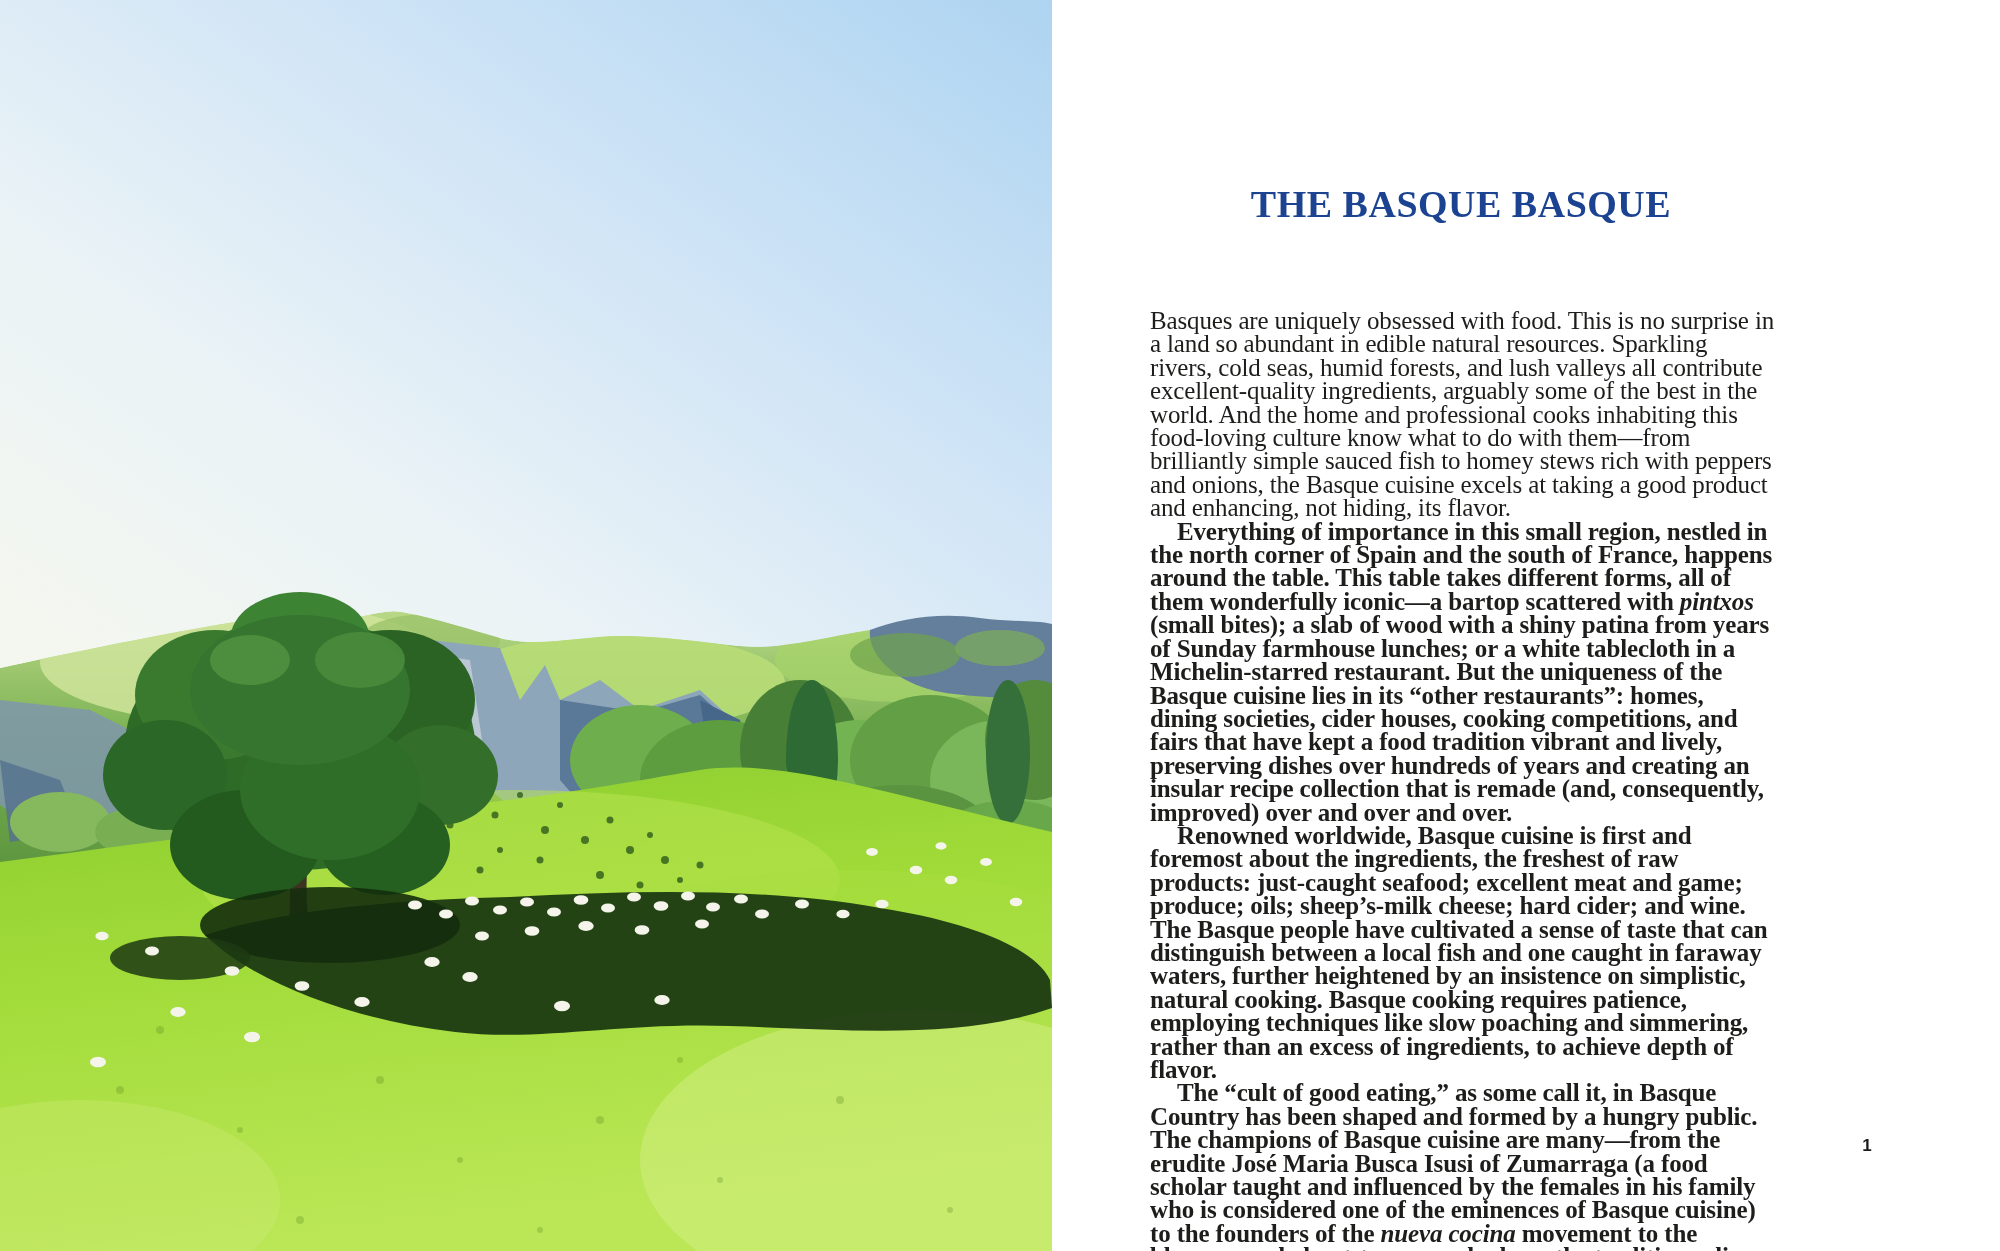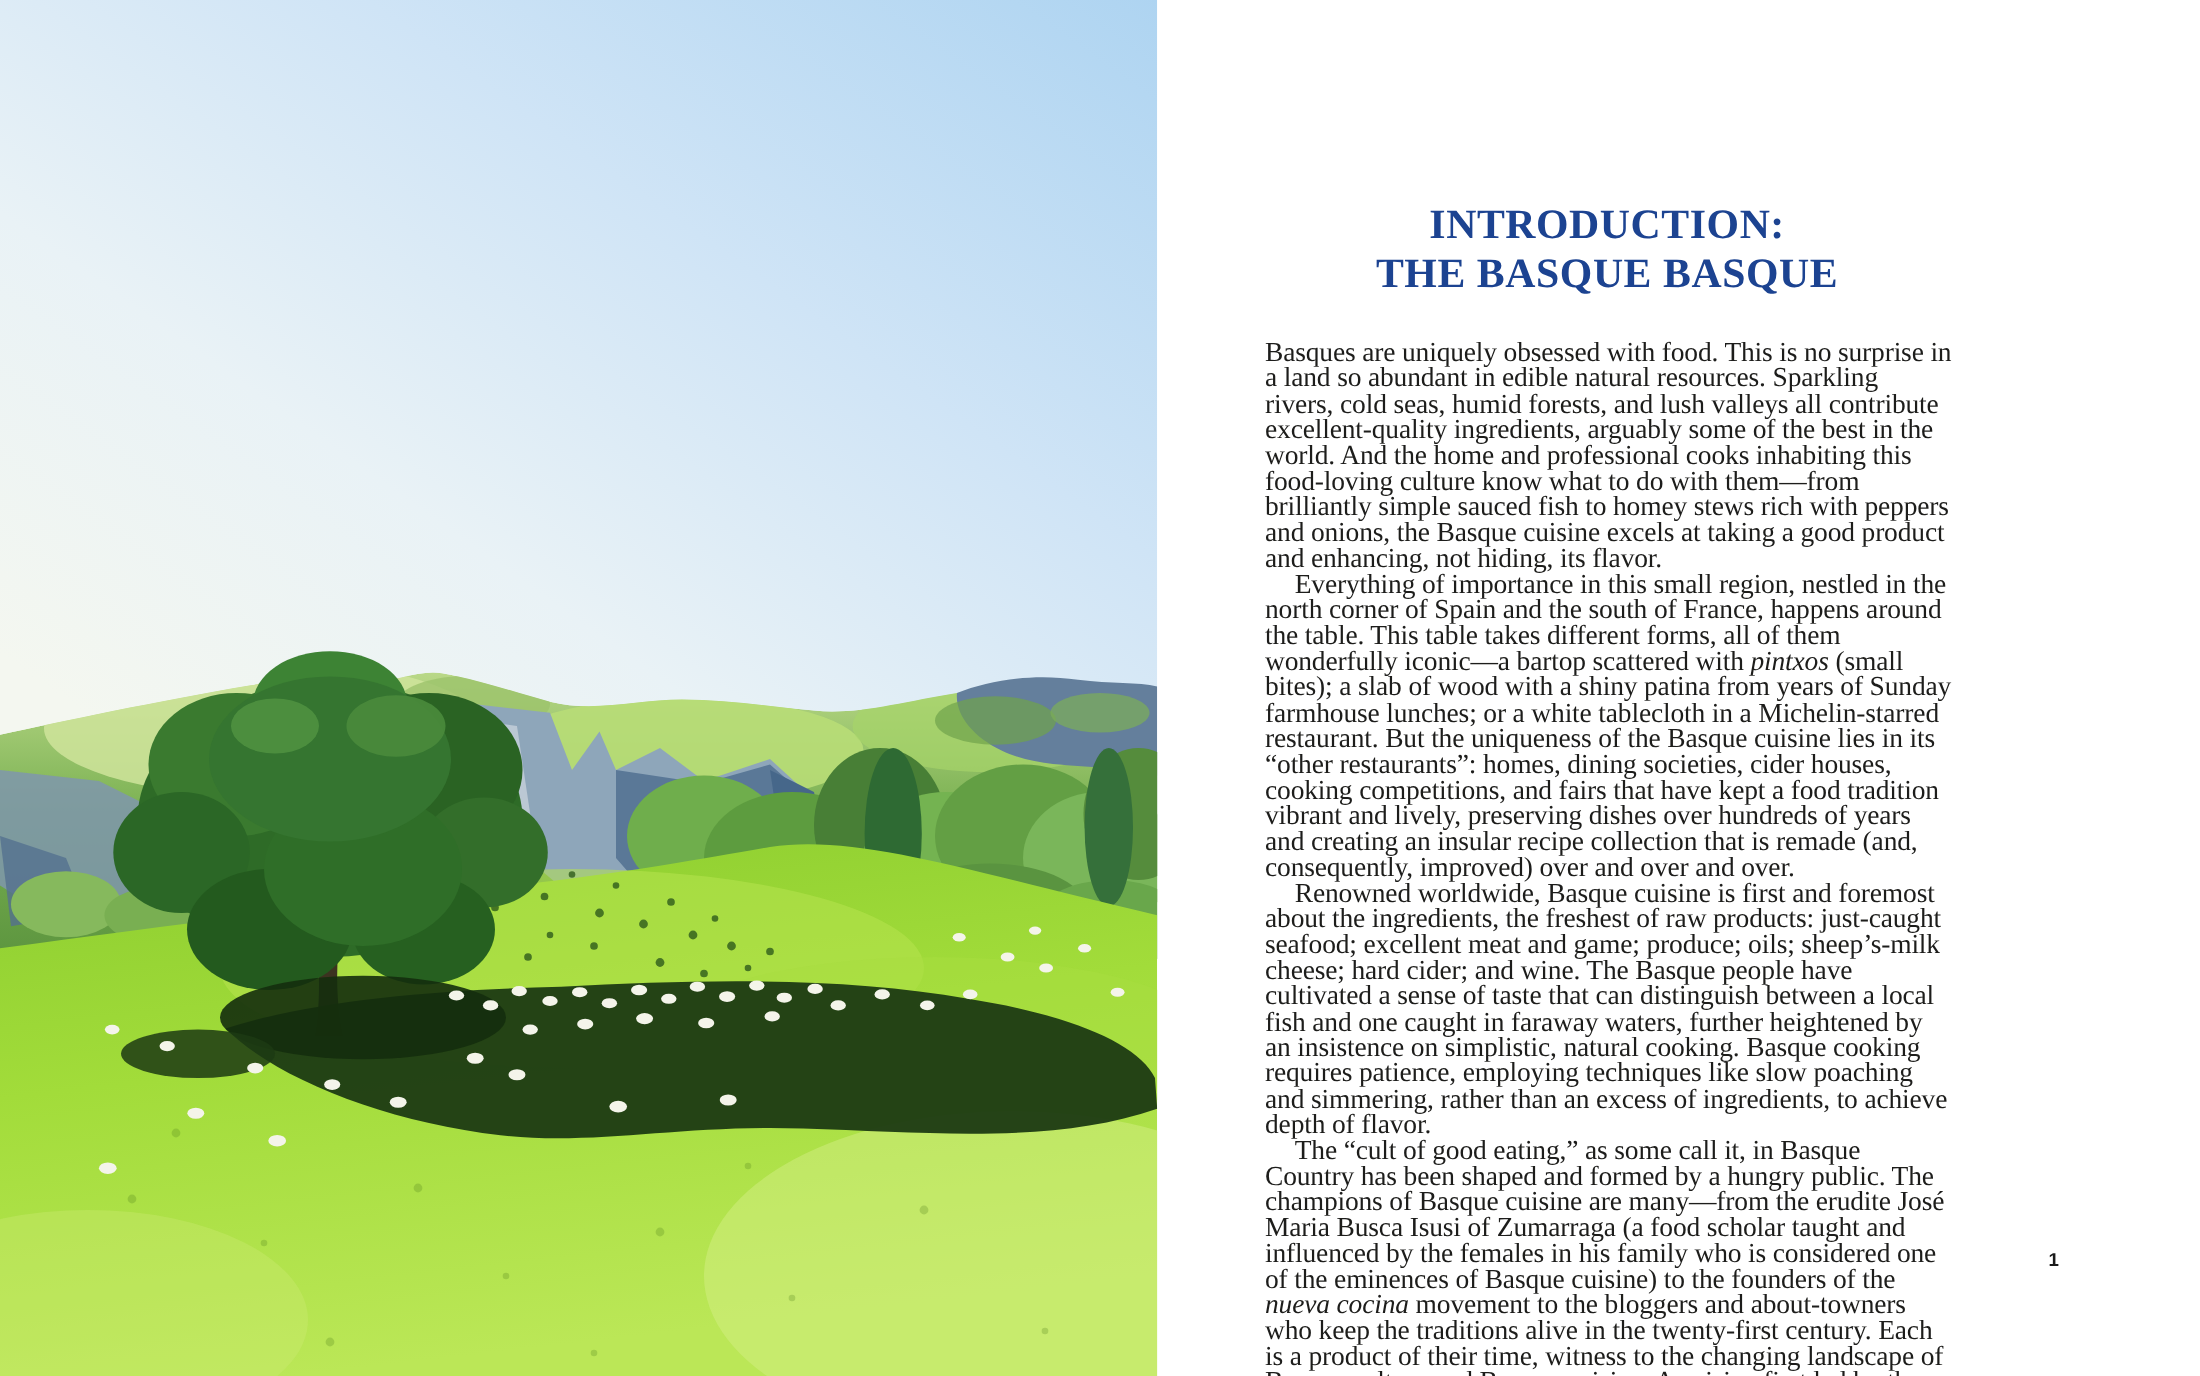--- a/index.html
+++ b/index.html
@@ -31,21 +31,21 @@
   .body-text{
     position:absolute;
     left:1150px;top:309px;width:625px;
     font-size:25px;
     line-height:23.4px;
     letter-spacing:-0.15px;
     color:#1d1d1b;
     text-align:left;
   }
   .body-text p{margin:0;}
-  .body-text p.indent{text-indent:27px;}
+  .body-text p.indent{text-indent:27px;font-weight:bold;}
   .body-text em{font-style:italic;}
   .page-number{
     position:absolute;
     left:1852px;top:1136px;
     width:30px;text-align:center;
     font-family:"Liberation Sans", sans-serif;
     font-weight:bold;
     font-size:17px;
     color:#1a1a1a;
   }
@@ -227,21 +227,20 @@
           <circle cx="950" cy="1210" r="3"></circle>
           <circle cx="300" cy="1220" r="4"></circle>
         <circle cx="540" cy="1230" r="3"></circle>
           <circle cx="160" cy="1030" r="4"></circle>
           <circle cx="680" cy="1060" r="3"></circle>
       </g>
     </svg>
   </div>
 
   <div class="title-block">
-    <div>INTRODUCTION:</div>
     <div>THE BASQUE BASQUE</div>
   </div>
 
   <div class="body-text" id="body-text">
       <p class="para"><span>Basques are uniquely obsessed with food. This is no surprise in a land so abundant in edible natural resources. Sparkling rivers, cold seas, humid forests, and lush valleys all contribute excellent-quality ingredients, arguably some of the best in the world. And the home and professional cooks inhabiting this food-loving culture know what to do with them—from brilliantly simple sauced fish to homey stews rich with peppers and onions, the Basque cuisine excels at taking a good product and enhancing, not hiding, its flavor.</span></p>
       <p class="para indent"><span>Everything of importance in this small region, nestled in the north corner of Spain and the south of France, happens around the table. This table takes different forms, all of them wonderfully iconic—a bartop scattered with </span><em>pintxos</em><span> (small bites); a slab of wood with a shiny patina from years of Sunday farmhouse lunches; or a white tablecloth in a Michelin-starred restaurant. But the uniqueness of the Basque cuisine lies in its “other restaurants”: homes, dining societies, cider houses, cooking competitions, and fairs that have kept a food tradition vibrant and lively, preserving dishes over hundreds of years and creating an insular recipe collection that is remade (and, consequently, improved) over and over and over.</span></p>
       <p class="para indent"><span>Renowned worldwide, Basque cuisine is first and foremost about the ingredients, the freshest of raw products: just-caught seafood; excellent meat and game; produce; oils; sheep’s-milk cheese; hard cider; and wine. The Basque people have cultivated a sense of taste that can distinguish between a local fish and one caught in faraway waters, further heightened by an insistence on simplistic, natural cooking. Basque cooking requires patience, employing techniques like slow poaching and simmering, rather than an excess of ingredients, to achieve depth of flavor.</span></p>
       <p class="para indent"><span>The “cult of good eating,” as some call it, in Basque Country has been shaped and formed by a hungry public. The champions of Basque cuisine are many—from the erudite José Maria Busca Isusi of Zumarraga (a food scholar taught and influenced by the females in his family who is considered one of the eminences of Basque cuisine) to the founders of the </span><em>nueva cocina</em><span> movement to the bloggers and about-towners who keep the traditions alive in the twenty-first century. Each is a product of their time, witness to the changing landscape of Basque culture and Basque cuisine. A cuisine first led by the hand of nature and fortune, across the wild seas and into the coldest rocky valleys, was tamed by the </span><em>etxekoandre</em><span>, the female head of the household. There is a high level of culinary literacy among</span></p>
     </div>
 

